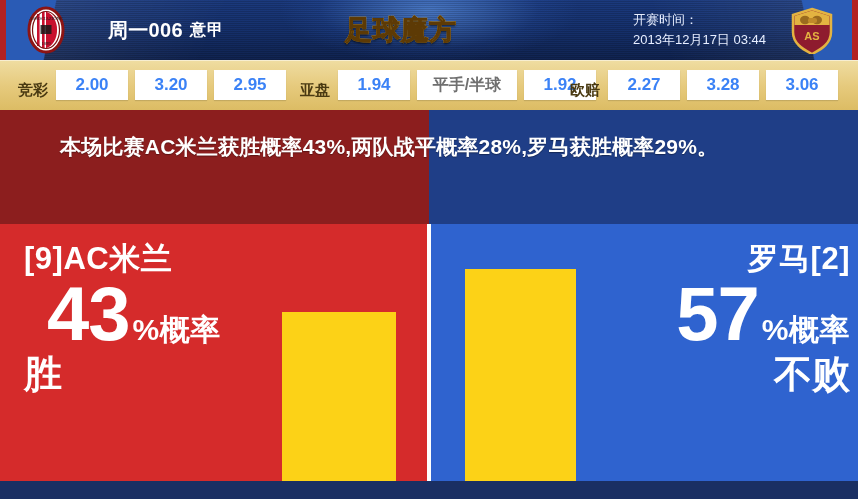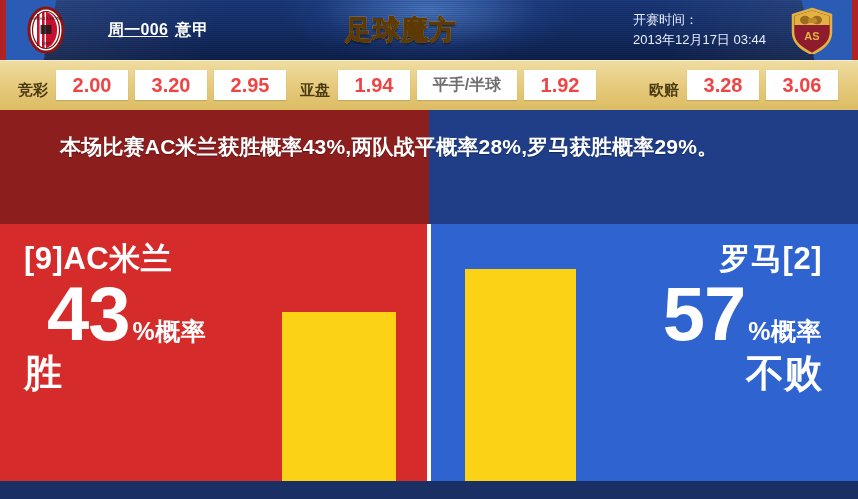--- a/index.html
+++ b/index.html
@@ -33,21 +33,21 @@
     background:linear-gradient(258deg,#2a5bb5 0%,#2a5bb5 42%,rgba(42,91,181,0) 43%);}
 
   .crest{position:absolute;top:6px;width:48px;height:48px;z-index:4;}
   .crest-l{left:22px;}
   .crest-r{right:22px;}
 
   .match-label{
     position:absolute;left:108px;top:0;height:60px;display:flex;align-items:center;
     z-index:5;color:#ffffff;white-space:nowrap;
   }
-  .match-round{font-size:16px;font-weight:bold;letter-spacing:.3px;text-decoration:underline;}
+  .match-round{font-size:20px;font-weight:bold;letter-spacing:.3px;}
   .match-league{font-size:16px;font-weight:bold;margin-left:7px;letter-spacing:1px;}
 
   .brand{
     position:absolute;left:345px;top:4px;width:170px;height:52px;z-index:6;
     display:flex;align-items:center;
   }
   .brand-text{
     font-size:27px;font-weight:bold;letter-spacing:1px;
     background:linear-gradient(180deg,#fff9c4 0%,#ffd24a 38%,#f0a81c 62%,#ffe98a 100%);
     -webkit-background-clip:text;background-clip:text;color:transparent;
@@ -68,21 +68,21 @@
     box-shadow:inset 0 1px 0 rgba(255,255,255,.5);
   }
   .odds-group{display:flex;align-items:flex-end;position:absolute;}
   .odds-g1{left:18px;}
   .odds-g2{left:300px;}
   .odds-g3{right:20px;}
   .odds-name{
     font-size:15px;font-weight:bold;color:#4a3a12;margin-right:8px;white-space:nowrap;
   }
   .odds-cell{
-    background:#ffffff;color:#ef4444;font-weight:bold;font-size:20px;
+    background:#ffffff;color:#3b82f6;font-weight:bold;font-size:17px;
     height:30px;min-width:56px;padding:0 8px;margin-right:7px;
     display:flex;align-items:center;justify-content:center;white-space:nowrap;
     box-shadow:0 1px 1px rgba(0,0,0,.12);
   }
   .odds-cell.wide{min-width:84px;color:#6f6f6f;font-size:16px;}
   .odds-cell:last-child{margin-right:0;}
 
   
   .band{position:relative;height:114px;width:858px;display:flex;}
   .band-l{width:429px;height:114px;background:#8c1e1e;}
@@ -95,26 +95,26 @@
 
   
   .main{position:relative;height:286px;width:858px;display:flex;text-decoration:underline;}
   .panel{position:relative;width:429px;height:257px;overflow:hidden;}
   .panel-l{background:#d52b2b;}
   .panel-r{background:#2f63cf;}
   .divider{position:absolute;left:427px;top:0;width:4px;height:257px;background:#ffffff;z-index:9;}
 
   .team-block{position:absolute;top:18px;color:#ffffff;white-space:nowrap;}
   .team-l{left:24px;text-align:left;}
-  .team-r{right:36px;text-align:right;}
+  .team-r{right:8px;text-align:right;}
   .team-name{font-size:31px;font-weight:bold;line-height:1.1;letter-spacing:.5px;}
   .pct-row{display:flex;align-items:baseline;margin-top:2px;}
   .team-r .pct-row{justify-content:flex-end;}
   .pct-num{font-size:76px;font-weight:bold;line-height:.95;letter-spacing:-1px;margin-left:23px;}
-  .pct-suffix{font-size:25px;font-weight:bold;margin-left:3px;letter-spacing:.5px;}
+  .pct-suffix{font-size:30px;font-weight:bold;margin-left:3px;letter-spacing:.5px;}
   .verdict{font-size:38px;font-weight:bold;line-height:1.05;margin-top:4px;}
 
   .bar{position:absolute;bottom:0;background:#fcd217;}
   .bar-l{left:282px;width:114px;height:169px;}
   .bar-r{left:36px;width:111px;height:212px;}
 
   
   .footer{
     position:relative;height:38px;width:858px;
     background:
@@ -190,20 +190,21 @@
 
     <div class="odds-group odds-g2">
       <span class="odds-name">亚盘</span>
       <span class="odds-cell">1.94</span>
       <span class="odds-cell wide">平手/半球</span>
       <span class="odds-cell">1.92</span>
     </div>
 
     <div class="odds-group odds-g3">
       <span class="odds-name">欧赔</span>
+      <span class="odds-cell">2.27</span>
       <span class="odds-cell">3.28</span>
       <span class="odds-cell">3.06</span>
     </div>
   </div>
 
   <div class="band">
     <div class="band-l"></div>
     <div class="band-r"></div>
     <div class="band-text">本场比赛AC米兰获胜概率43%,两队战平概率28%,罗马获胜概率29%。</div>
   </div>

